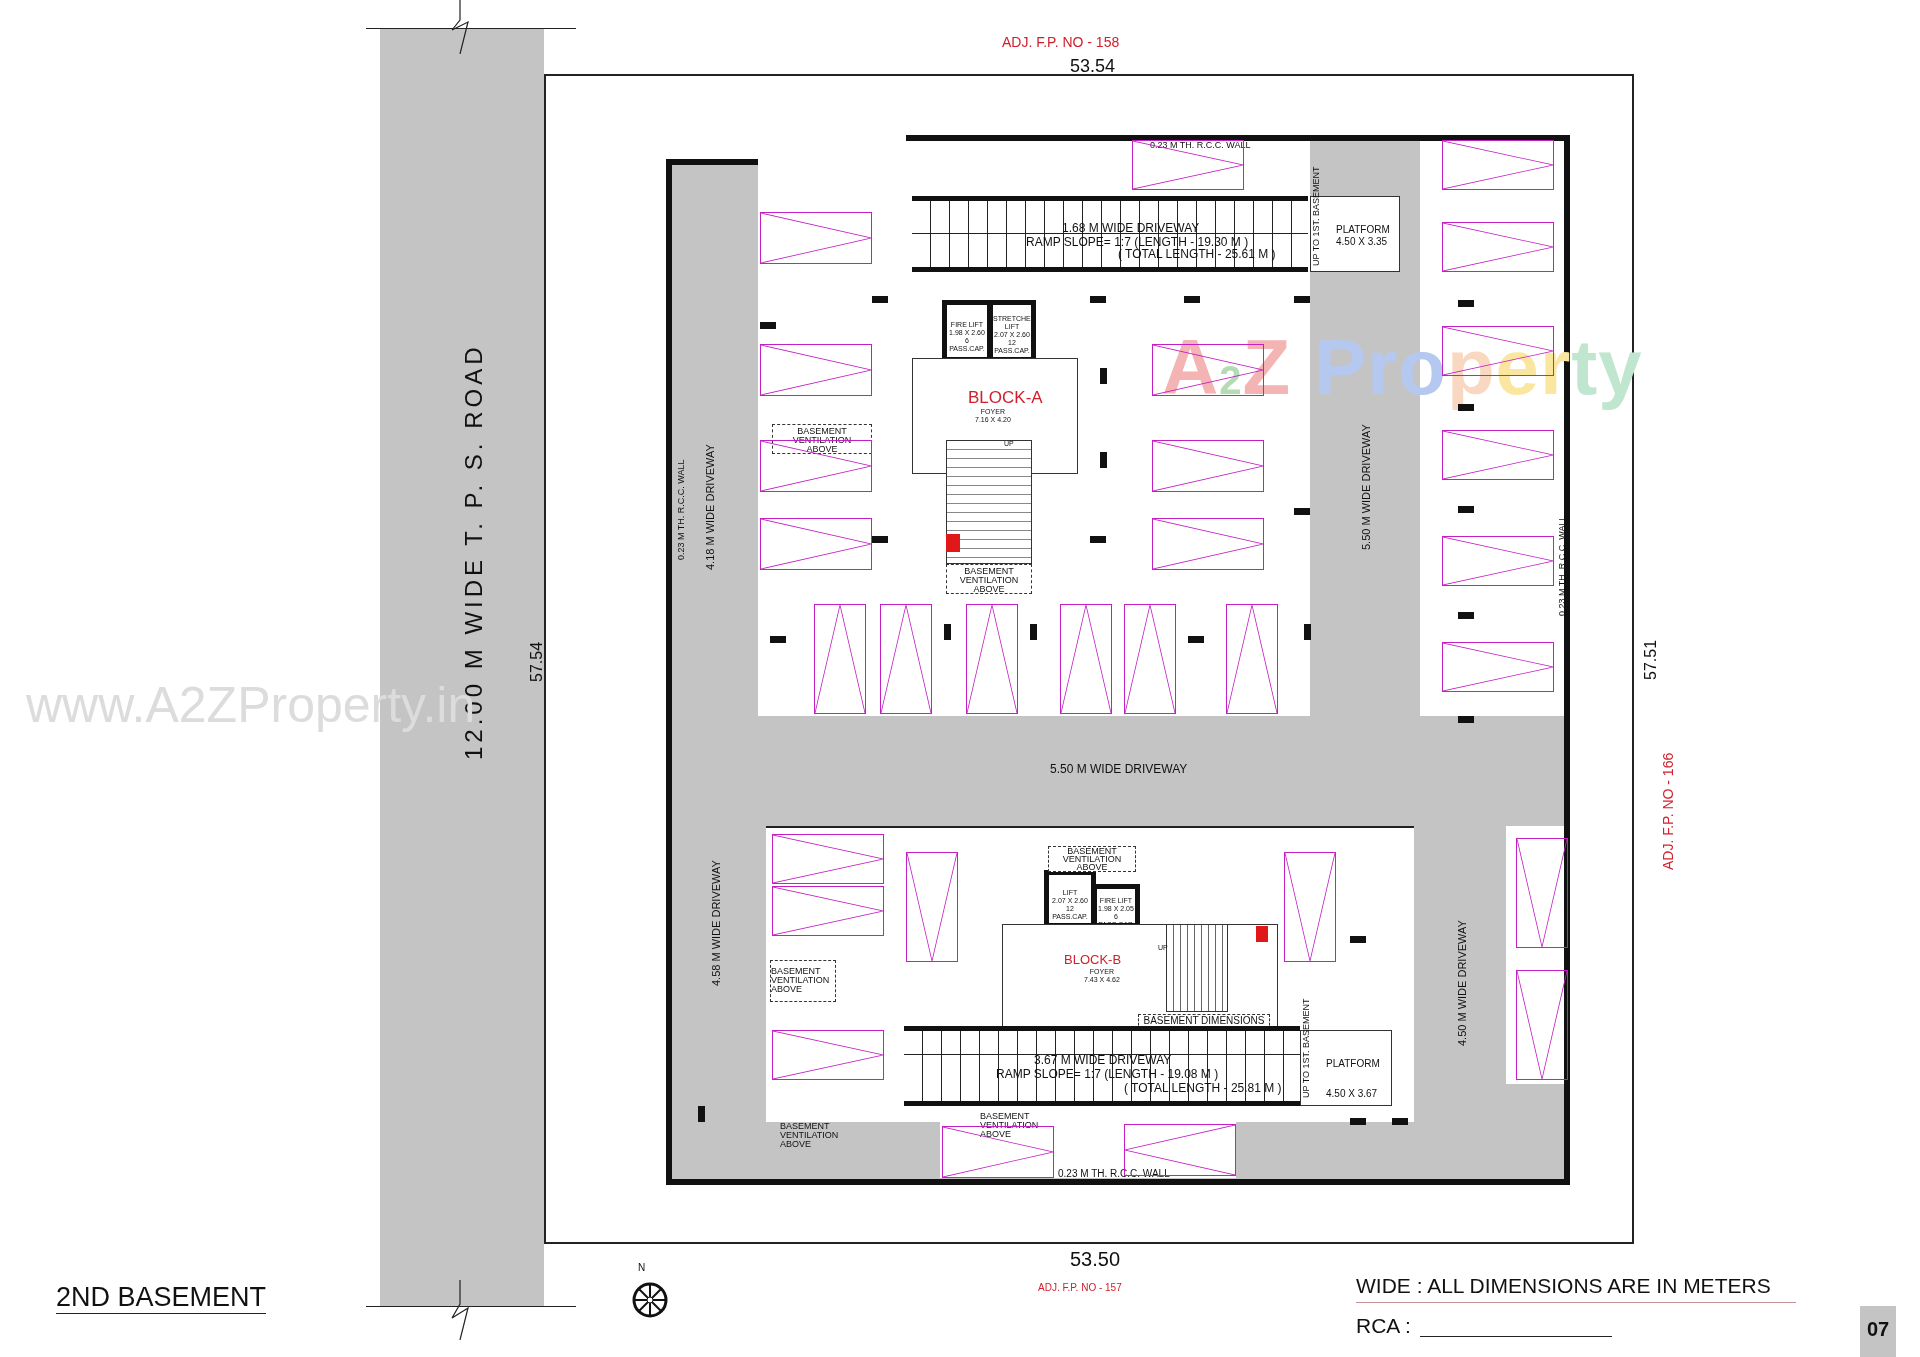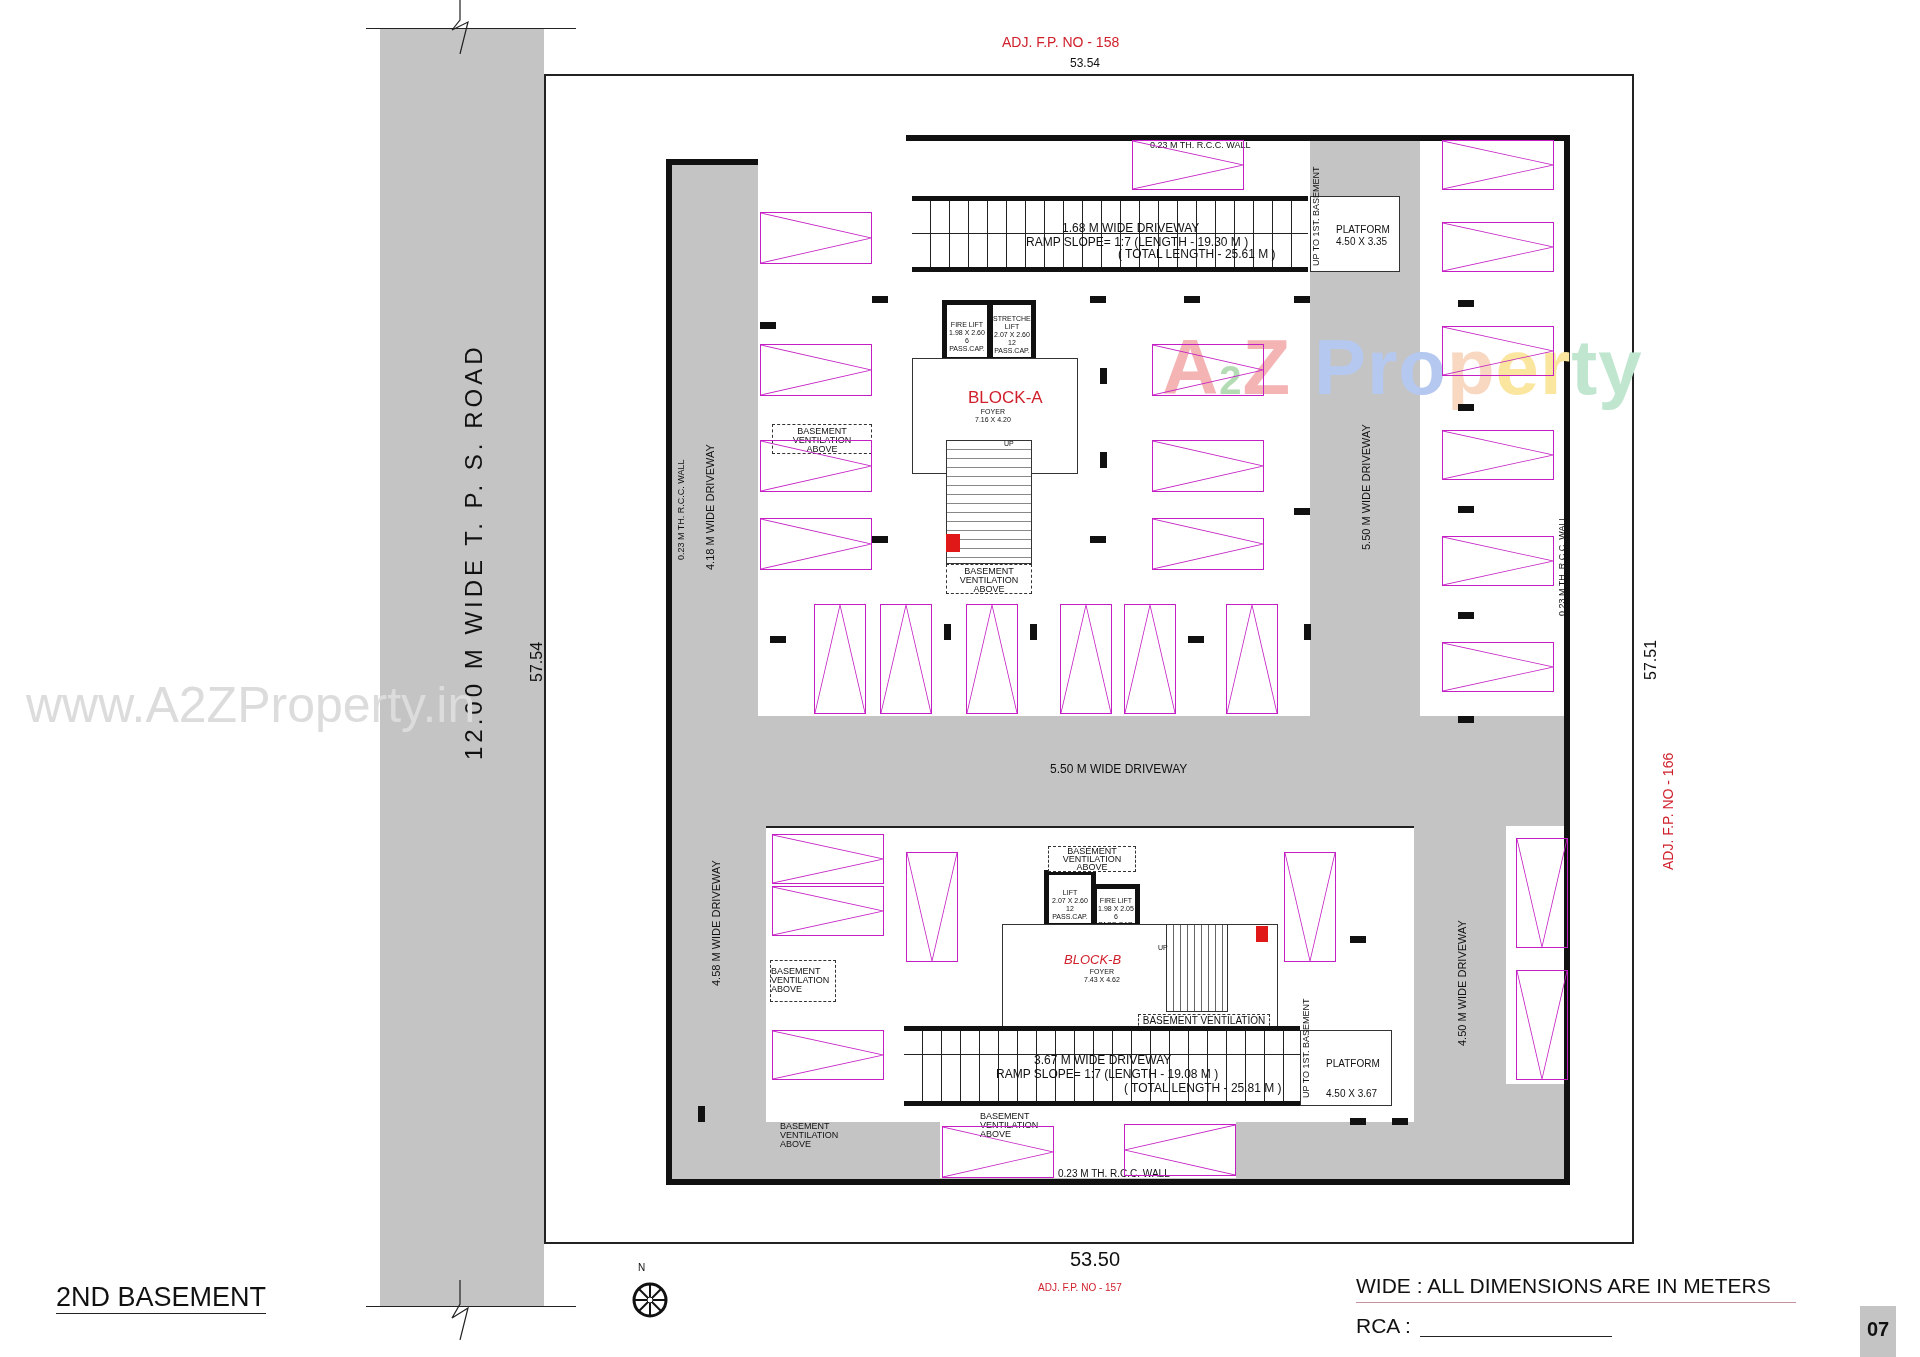--- a/index.html
+++ b/index.html
@@ -33,21 +33,21 @@
 <svg class="abs" style="left:440px;top:0;width:40px;height:54px">
     <polyline points="20,0 20,20 12,30 28,22 20,54" fill="none" stroke="#222" stroke-width="1.2"></polyline>
   </svg>
 <svg class="abs" style="left:440px;top:1280px;width:40px;height:60px">
     <polyline points="20,0 20,24 12,38 28,28 20,60" fill="none" stroke="#222" stroke-width="1.2"></polyline>
   </svg>
 <div class="abs vert" style="left:460px;top:760px;font-size:24px;letter-spacing:4px;">12.00 M  WIDE  T. P. S.  ROAD</div>
 
 <div class="abs plot"></div>
 <div class="abs red" style="left:1002px;top:34px;font-size:14px;">ADJ. F.P. NO  -  158</div>
-<div class="abs" style="left:1070px;top:56px;font-size:12px;">53.54</div>
+<div class="abs" style="left:1070px;top:56px;font-size:18px;">53.54</div>
 <div class="abs" style="left:1070px;top:1248px;font-size:20px;">53.50</div>
 <div class="abs red" style="left:1038px;top:1282px;font-size:10px;">ADJ. F.P. NO  -  157</div>
 <div class="abs vert" style="left:528px;top:682px;font-size:16px;">57.54</div>
 <div class="abs vert" style="left:1642px;top:680px;font-size:16px;">57.51</div>
 <div class="abs vert red" style="left:1660px;top:870px;font-size:14px;">ADJ. F.P. NO  -  166</div>
 
 <div class="abs bldg"></div>
 <div class="abs" style="left:660px;top:128px;width:248px;height:31px;background:#fff;"></div>
 <div class="abs" style="left:906px;top:135px;width:6px;height:30px;background:#111;"></div>
 <div class="abs" style="left:666px;top:159px;width:246px;height:6px;background:#111;"></div>
@@ -135,29 +135,29 @@
 </div>
 <div class="lift" style="left:1092px;top:884px;width:48px;height:44px;">
   <div class="small" style="margin-top:8px;">
       <div>FIRE LIFT</div>
       <div>1.98 X 2.05</div>
       <div>6 PASS.CAP.</div>
     </div>
 </div>
 <div class="foyer" style="left:1002px;top:924px;width:276px;height:106px;"></div>
 <div class="foyer" style="left:1166px;top:924px;width:62px;height:88px;background:repeating-linear-gradient(90deg,#fff 0 6px,#666 6px 7px);"></div>
-<div class="abs red" style="left:1064px;top:952px;font-size:13px;font-style:italic;">BLOCK-B</div>
+<div class="abs red" style="left:1064px;top:952px;font-size:13px;">BLOCK-B</div>
 <div class="abs small" style="left:1084px;top:968px;">
     <div>FOYER</div>
     <div>7.43 X 4.62</div>
   </div>
 <div class="abs small" style="left:1158px;top:944px;">UP</div>
 <div class="abs" style="left:1256px;top:926px;width:12px;height:16px;background:#e01818;"></div>
 <div class="dash" style="left:1138px;top:1014px;width:132px;height:16px;background:#fff;">
-  <div class="label" style="font-size:10px;text-align:center;">BASEMENT VENTILATION</div>
+  <div class="label" style="font-size:10px;text-align:center;">BASEMENT DIMENSIONS</div>
 </div>
 <div class="dash" style="left:1048px;top:846px;width:88px;height:26px;background:#fff;">
   <div class="small" style="font-size:9px;line-height:8px;">
       <div>BASEMENT</div>
       <div>VENTILATION</div>
       <div>ABOVE</div>
     </div>
 </div>
 <div class="dash" style="left:770px;top:960px;width:66px;height:42px;background:#fff;">
   <div class="small" style="font-size:9px;line-height:9px;text-align:left;margin-top:6px;">

